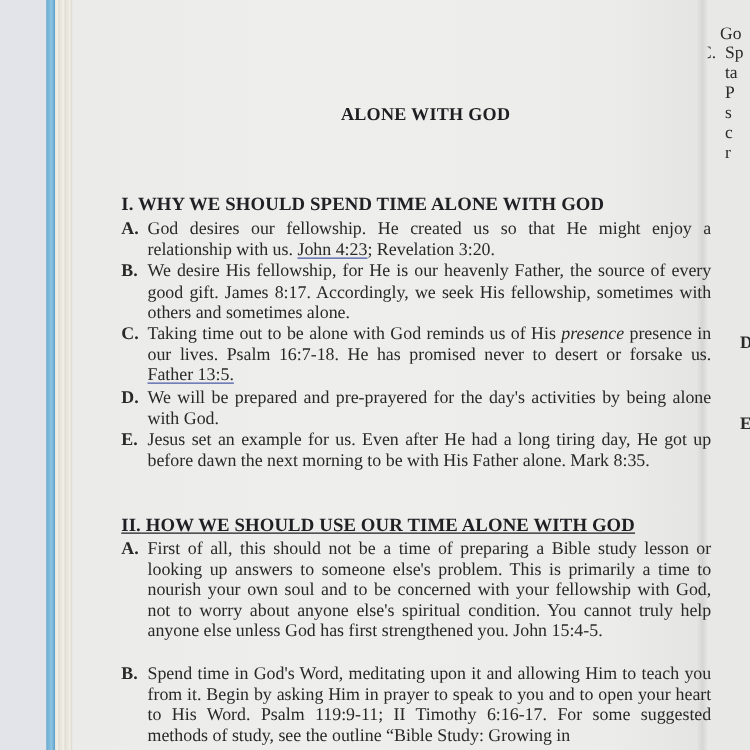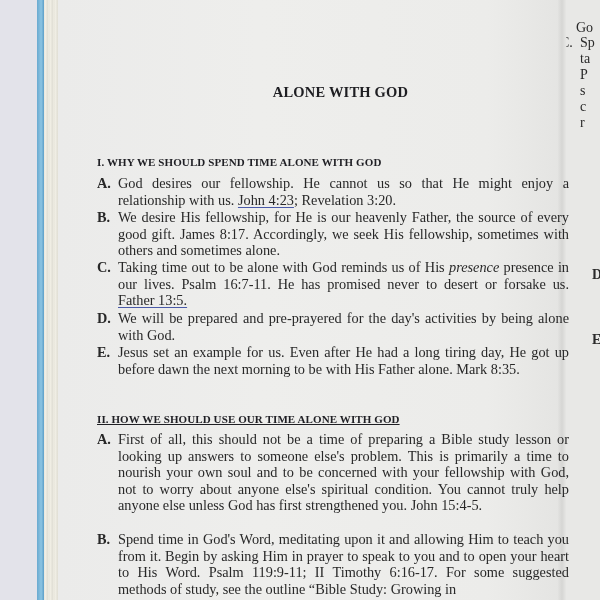--- a/index.html
+++ b/index.html
@@ -29,21 +29,21 @@
     position:absolute; left:566px; top:0; width:34px; height:600px;
     background:#e8e8e6; overflow:hidden;
     font-size:14px; color:#2a2a2a;
   }
   .next-page span { position:absolute; white-space:nowrap; }
   .title {
     position:absolute; top:84px; left:58px; width:565px; text-align:center;
     font-weight:bold; font-size:14.5px; letter-spacing:0.2px; color:#1e1e22;
   }
   .section-head {
-    position:absolute; left:97px; font-weight:bold; font-size:11px;
+    position:absolute; left:97px; font-weight:bold; font-size:15px;
     color:#1f1f24; letter-spacing:0.1px; white-space:nowrap;
   }
   .item {
     position:absolute; left:97px; width:472px;
     font-size:14.3px; line-height:16.6px; color:#282828;
   }
   .item .letter {
     position:absolute; left:0; top:0; font-weight:bold; width:20px;
   }
   .item .body {
@@ -75,31 +75,31 @@
   <span style="left:26px;top:267px;font-weight:bold;">D</span>
   <span style="left:26px;top:332px;font-weight:bold;">E</span>
 </div>
 
 <div class="title">ALONE WITH GOD</div>
 
 <div class="section-head" style="top:156px;">I. WHY WE SHOULD SPEND TIME ALONE WITH GOD</div>
 
 <div class="item" style="top:175px;">
   <span class="letter">A.</span>
-  <div class="body"><span>God desires our fellowship. He cannot us so that He might enjoy a relationship with us. </span><span class="ref-ul">John 4:23</span><span>; Revelation 3:20.</span></div>
+  <div class="body"><span>God desires our fellowship. He created us so that He might enjoy a relationship with us. </span><span class="ref-ul">John 4:23</span><span>; Revelation 3:20.</span></div>
 </div>
 
 <div class="item" style="top:209px;">
   <span class="letter">B.</span>
   <div class="body">We desire His fellowship, for He is our heavenly Father, the source of every good gift. James 8:17. Accordingly, we seek His fellowship, sometimes with others and sometimes alone.</div>
 </div>
 
 <div class="item" style="top:259px;">
   <span class="letter">C.</span>
-  <div class="body"><span>Taking time out to be alone with God reminds us of His </span><em>presence</em><span> presence in our lives. Psalm 16:7-11. He has promised never to desert or forsake us. </span><span class="ref-ul">Father 13:5.</span></div>
+  <div class="body"><span>Taking time out to be alone with God reminds us of His </span><em>presence</em><span> presence in our lives. Psalm 16:7-18. He has promised never to desert or forsake us. </span><span class="ref-ul">Father 13:5.</span></div>
 </div>
 
 <div class="item" style="top:310px;">
   <span class="letter">D.</span>
   <div class="body">We will be prepared and pre-prayered for the day's activities by being alone with God.</div>
 </div>
 
 <div class="item" style="top:344px;">
   <span class="letter">E.</span>
   <div class="body">Jesus set an example for us. Even after He had a long tiring day, He got up before dawn the next morning to be with His Father alone. Mark 8:35.</div>

